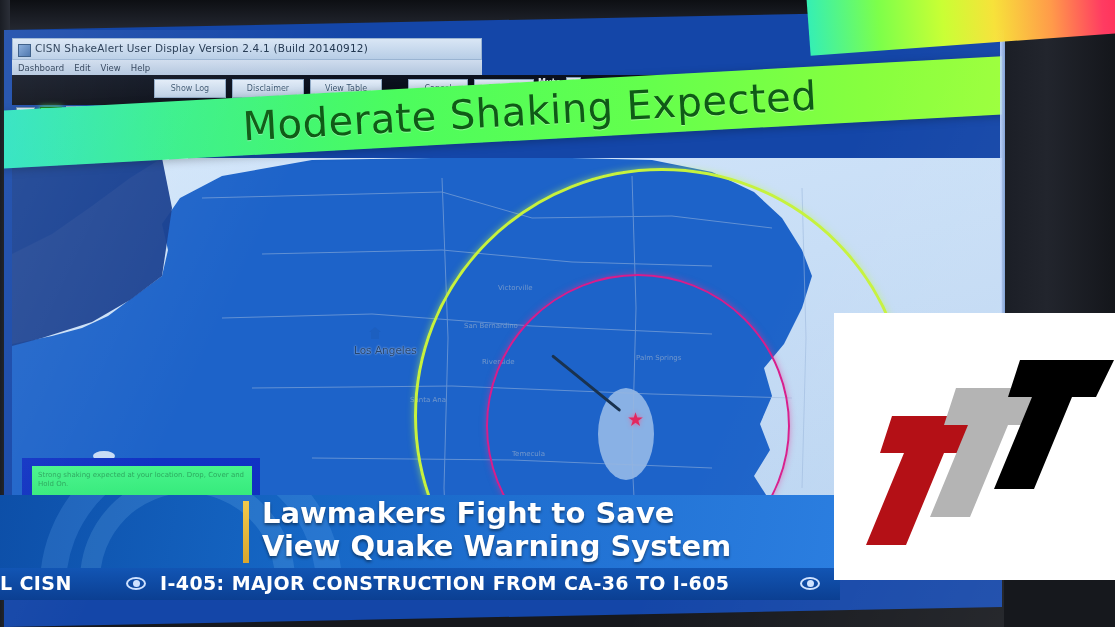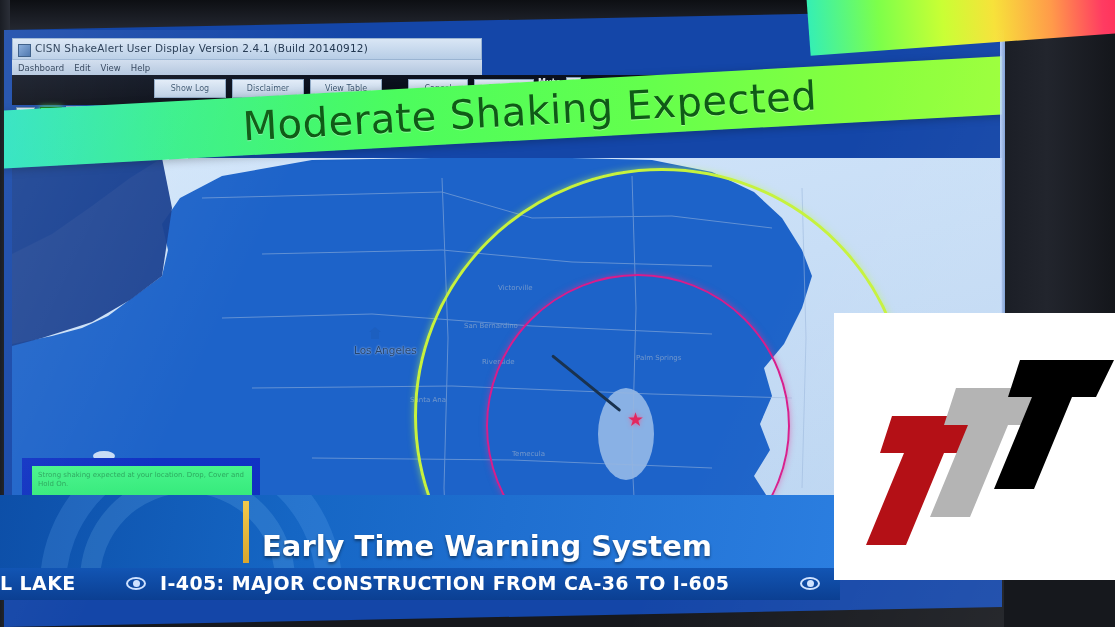--- a/index.html
+++ b/index.html
@@ -267,25 +267,26 @@
   </div>
 
   <div class="screen-edge"></div>
   <div class="spectrum"></div>
   <div class="glare"></div>
 
   <div class="lower-third">
     <div class="lt-rings"></div>
     <div class="lt-rings2"></div>
     <div class="lt-accent"></div>
-    <div class="lt-l2">Early Time Warning System</div>
+    <div class="lt-l1">Lawmakers Fight to Save</div>
+    <div class="lt-l2">View Quake Warning System</div>
   </div>
 
   <div class="ticker">
-    <div class="tk-a">L LAKE</div>
+    <div class="tk-a">L CISN</div>
     <div class="eye" style="left:126px;top:9px;"></div>
     <div class="tk-b">I-405: MAJOR CONSTRUCTION FROM CA-36 TO I-605</div>
     <div class="eye" style="left:800px;top:9px;"></div>
   </div>
 
   <div class="logo">
     <svg width="281" height="267" viewBox="0 0 281 267">
       <polygon points="30,103 124,103 106,140 82,140 44,232 4,232 42,140 18,140" fill="#b41016" transform="translate(28,0)"></polygon>
       <polygon points="30,103 124,103 106,140 82,140 44,232 4,232 42,140 18,140" fill="#b4b4b4" transform="translate(92,-28)"></polygon>
       <polygon points="30,103 124,103 106,140 82,140 44,232 4,232 42,140 18,140" fill="#000000" transform="translate(156,-56)"></polygon>

